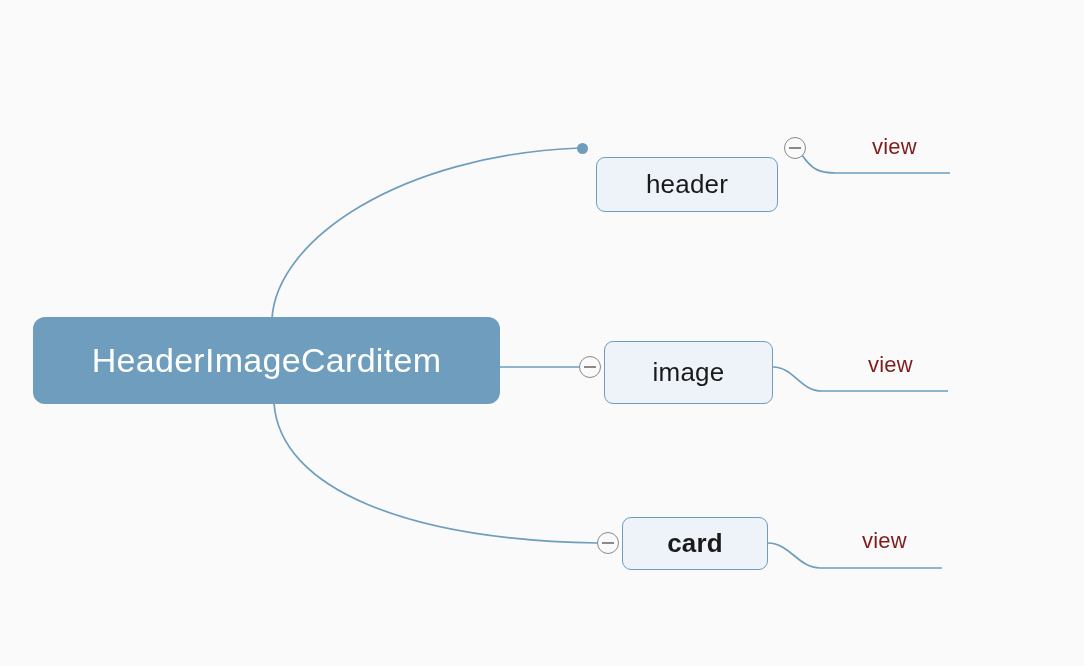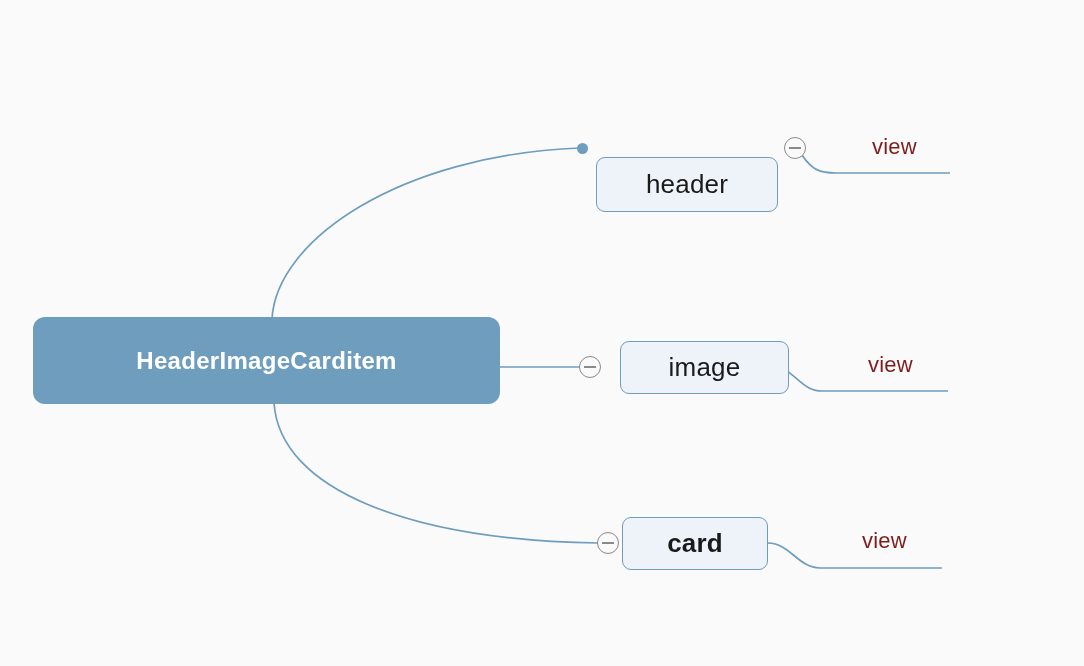--- a/index.html
+++ b/index.html
@@ -37,44 +37,44 @@
     height: 87px;
     background: #6E9DBE;
     border-radius: 12px;
     display: flex;
     align-items: center;
     justify-content: center;
     box-sizing: border-box;
   }
   .root-label {
     color: #FFFFFF;
-    font-size: 24px;
+    font-size: 34px;
     letter-spacing: 0.3px;
     white-space: nowrap;
-    font-weight: 700;
+    font-weight: 400;
   }
   
   .leaf-node {
     position: absolute;
     background: #EDF3F8;
     border: 1.6px solid #6E9DBE;
     border-radius: 9px;
     display: flex;
     align-items: center;
     justify-content: center;
     box-sizing: border-box;
   }
   .leaf-label {
     color: #1A1A1A;
     font-size: 26px;
     white-space: nowrap;
     letter-spacing: 0.2px;
   }
   #node-header { left: 596px; top: 122px; width: 182px; height: 55px; margin-top: 35px; }
-  #node-image  { left: 620px; top: 341px; width: 169px; height: 53px; justify-content: center; }
+  #node-image  { left: 604px; top: 341px; width: 169px; height: 63px; justify-content: center; }
   #node-card   { left: 622px; top: 517px; width: 146px; height: 53px; font-weight: bold; }
 
   
   .toggle-minus {
     position: absolute;
     width: 22px;
     height: 22px;
     border: 1.4px solid #8A8A8A;
     border-radius: 50%;
     background: #FAFAFA;

